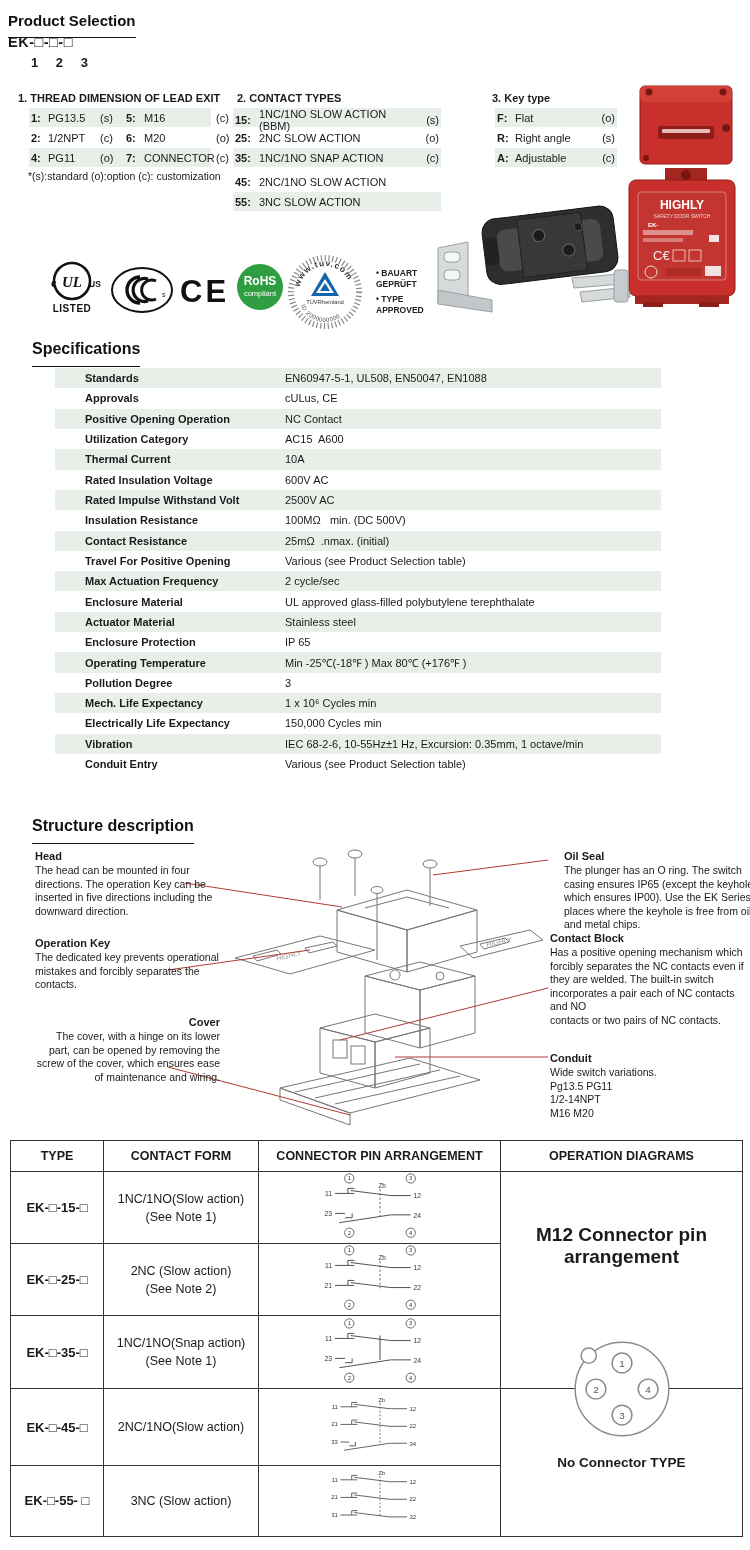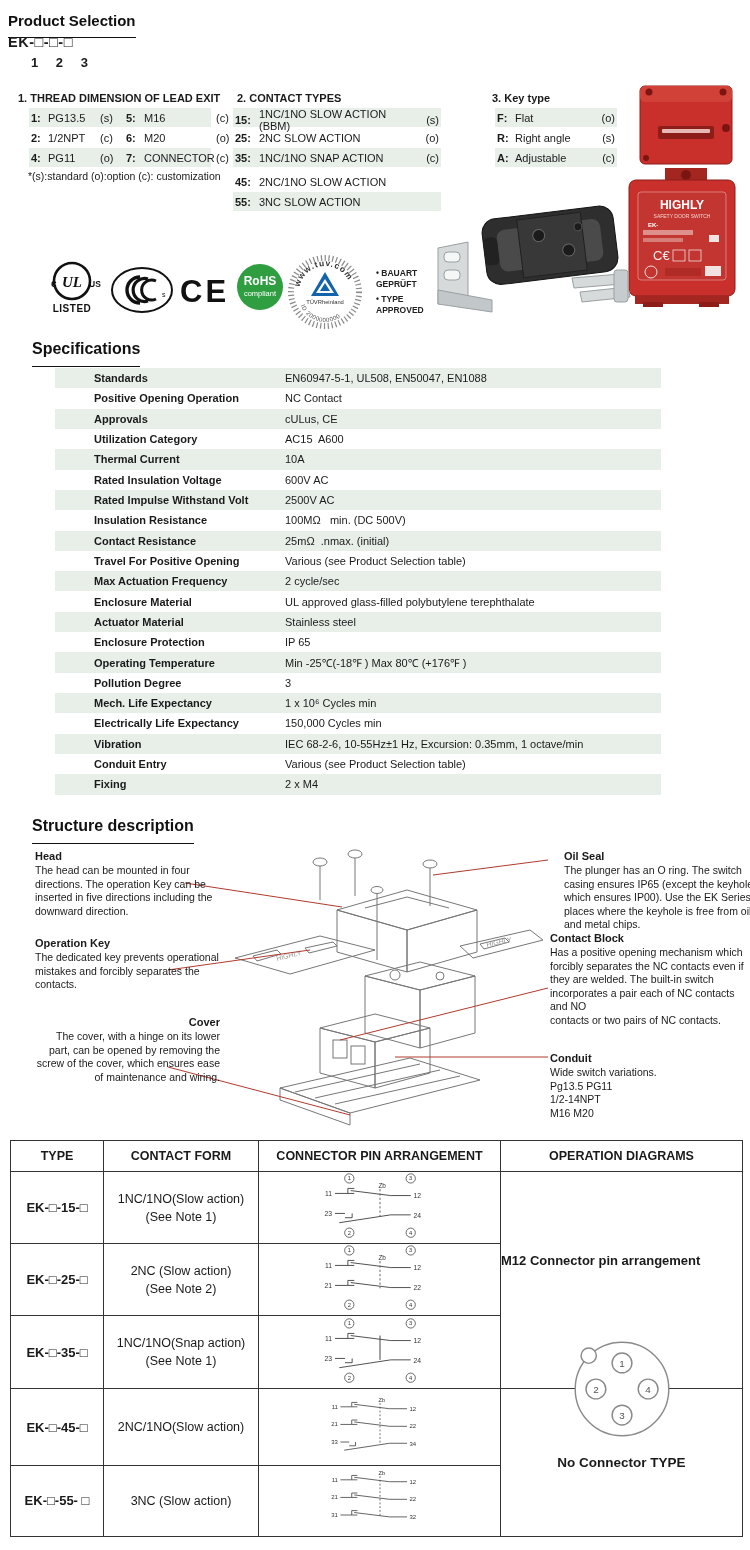--- a/index.html
+++ b/index.html
@@ -16,35 +16,35 @@
   .thread-row{grid-template-columns:17px 52px 26px 18px 72px 1fr;}
   .list-row{grid-template-columns:24px 1fr 28px;}
   .key-row{grid-template-columns:18px 72px 1fr;}
   .sel-code{font-weight:bold;}
   .sel-mark{text-align:right;}
   .sel-note{font-size:10.5px;}
   .contact-rows .sel-row:nth-child(4){margin-top:5px;}
   
   .spec-row{display:grid;grid-template-columns:230px 1fr;align-items:center;height:20.32px;font-size:11px;}
   .spec-rows .spec-row:nth-child(odd){background:var(--shade);}
-  .spec-label{font-weight:bold;padding-left:39px;}
+  .spec-label{font-weight:bold;padding-left:30px;}
   .spec-value{white-space:pre-wrap;}
   
   .st-block{position:absolute;}
   .st-h{font-size:11px;font-weight:bold;margin-bottom:2px;}
   .st-b{font-size:10.5px;line-height:13.5px;white-space:pre-line;}
   
   table.sel-table{border-collapse:collapse;table-layout:fixed;width:732px;}
   table.sel-table th,table.sel-table td{border:1.6px solid #333;text-align:center;vertical-align:middle;padding:0;}
   table.sel-table th{font-size:12.5px;font-weight:bold;height:30px;}
   .type-cell{font-size:13px;font-weight:bold;}
   .form-cell{font-size:12.5px;line-height:18px;}
   .m12wrap{position:relative;height:100%;}
   .m12svg{position:absolute;top:46px;left:50%;transform:translateX(-50%);}
-  .m12cap{position:absolute;bottom:12px;width:100%;text-align:left;font-size:13px;font-weight:bold;}
+  .m12cap{position:absolute;bottom:12px;width:100%;text-align:center;font-size:19px;font-weight:bold;}
   .nocon{font-size:13.5px;font-weight:bold;}
   .cert-text{font-size:8.5px;font-weight:bold;line-height:11px;white-space:pre-line;color:#222;}
   .model-code{font-size:14.5px;font-weight:bold;letter-spacing:.5px;}
   .model-digits{font-size:13px;font-weight:bold;word-spacing:14px;}
 </style>
 </head>
 <body>
 
 <div class="page">
 
@@ -249,28 +249,28 @@
 
   <div class="abs" style="left:32px;top:340px;">
     <span class="hd hd2">Specifications</span>
   </div>
   <div class="abs spec-rows" style="left:55px;top:368px;width:606px;" id="spec-rows">
       <div class="spec-row">
         <span class="spec-label">Standards</span>
         <span class="spec-value">EN60947-5-1, UL508, EN50047, EN1088</span>
       </div>
       <div class="spec-row">
+        <span class="spec-label">Approvals</span>
+        <span class="spec-value">cULus, CE</span>
+      </div>
+      <div class="spec-row">
         <span class="spec-label">Positive Opening Operation</span>
         <span class="spec-value">NC Contact</span>
       </div>
       <div class="spec-row">
-        <span class="spec-label">Approvals</span>
-        <span class="spec-value">cULus, CE</span>
-      </div>
-      <div class="spec-row">
         <span class="spec-label">Utilization Category</span>
         <span class="spec-value">AC15  A600</span>
       </div>
       <div class="spec-row">
         <span class="spec-label">Thermal Current</span>
         <span class="spec-value">10A</span>
       </div>
       <div class="spec-row">
         <span class="spec-label">Rated Insulation Voltage</span>
         <span class="spec-value">600V AC</span>
@@ -323,24 +323,20 @@
         <span class="spec-label">Electrically Life Expectancy</span>
         <span class="spec-value">150,000 Cycles min</span>
       </div>
       <div class="spec-row">
         <span class="spec-label">Vibration</span>
         <span class="spec-value">IEC 68-2-6, 10-55Hz±1 Hz, Excursion: 0.35mm, 1 octave/min</span>
       </div>
       <div class="spec-row">
         <span class="spec-label">Conduit Entry</span>
         <span class="spec-value">Various (see Product Selection table)</span>
-      </div>
-      <div class="spec-row">
-        <span class="spec-label">Fixing</span>
-        <span class="spec-value">2 x M4</span>
       </div>
     </div>
 
   <div class="abs" style="left:32px;top:817px;">
     <span class="hd hd2">Structure description</span>
   </div>
 
   <div class="abs" style="left:0;top:848px;width:750px;height:292px;">
 
     <svg class="abs" style="left:225px;top:0;" width="320" height="290" viewBox="0 0 320 290">

